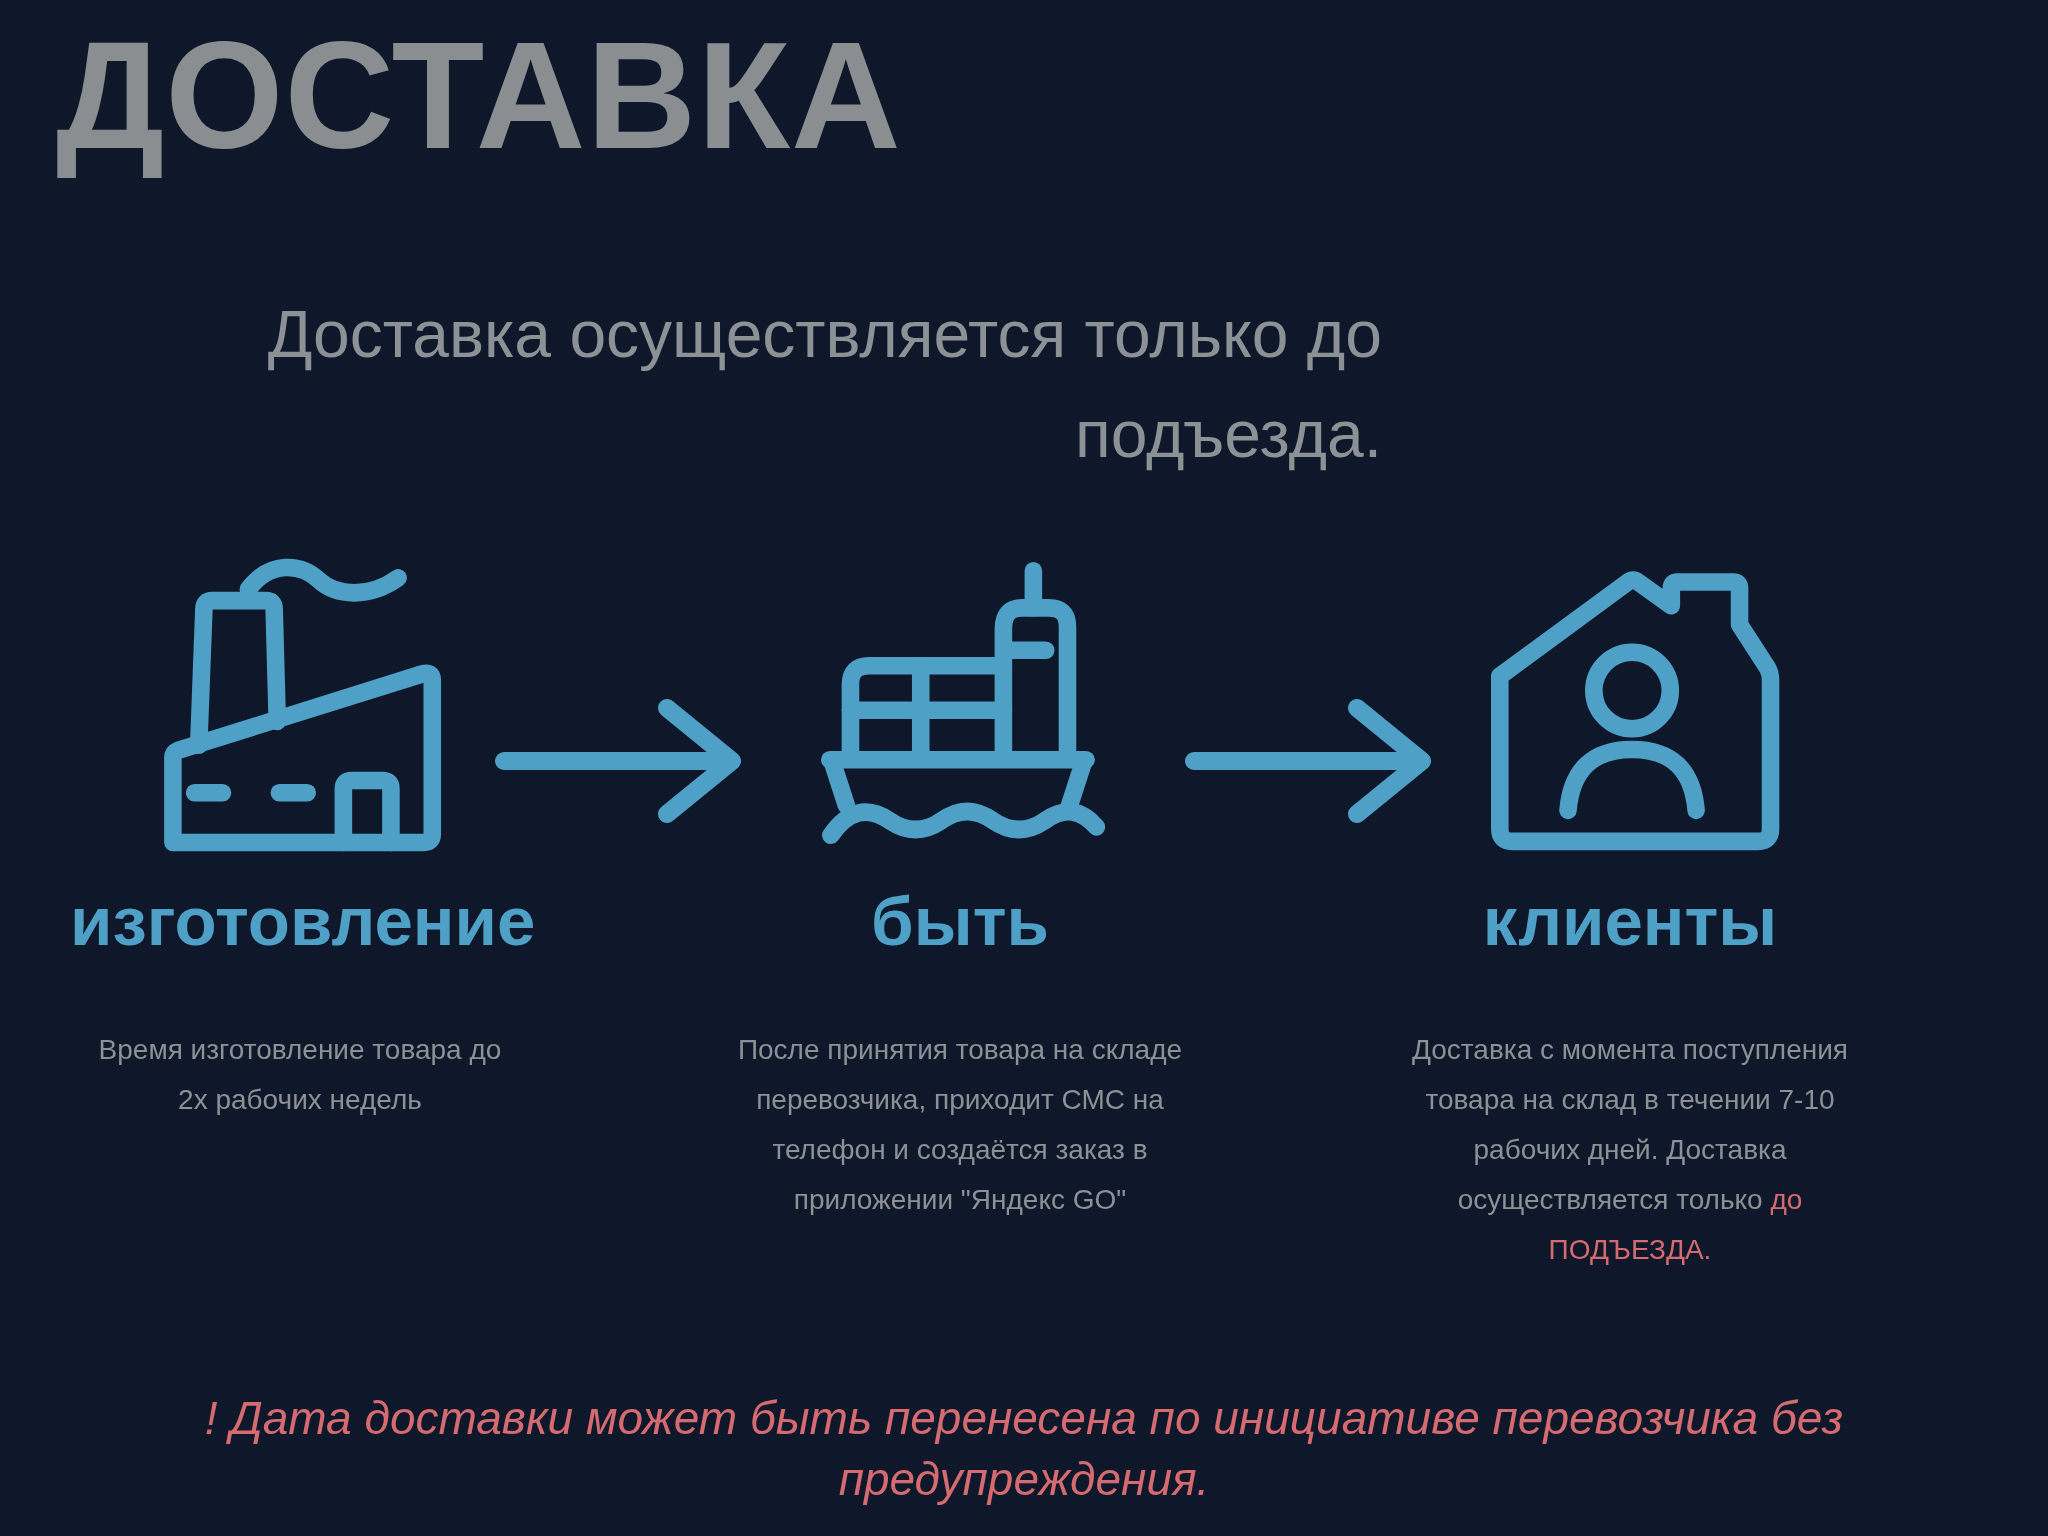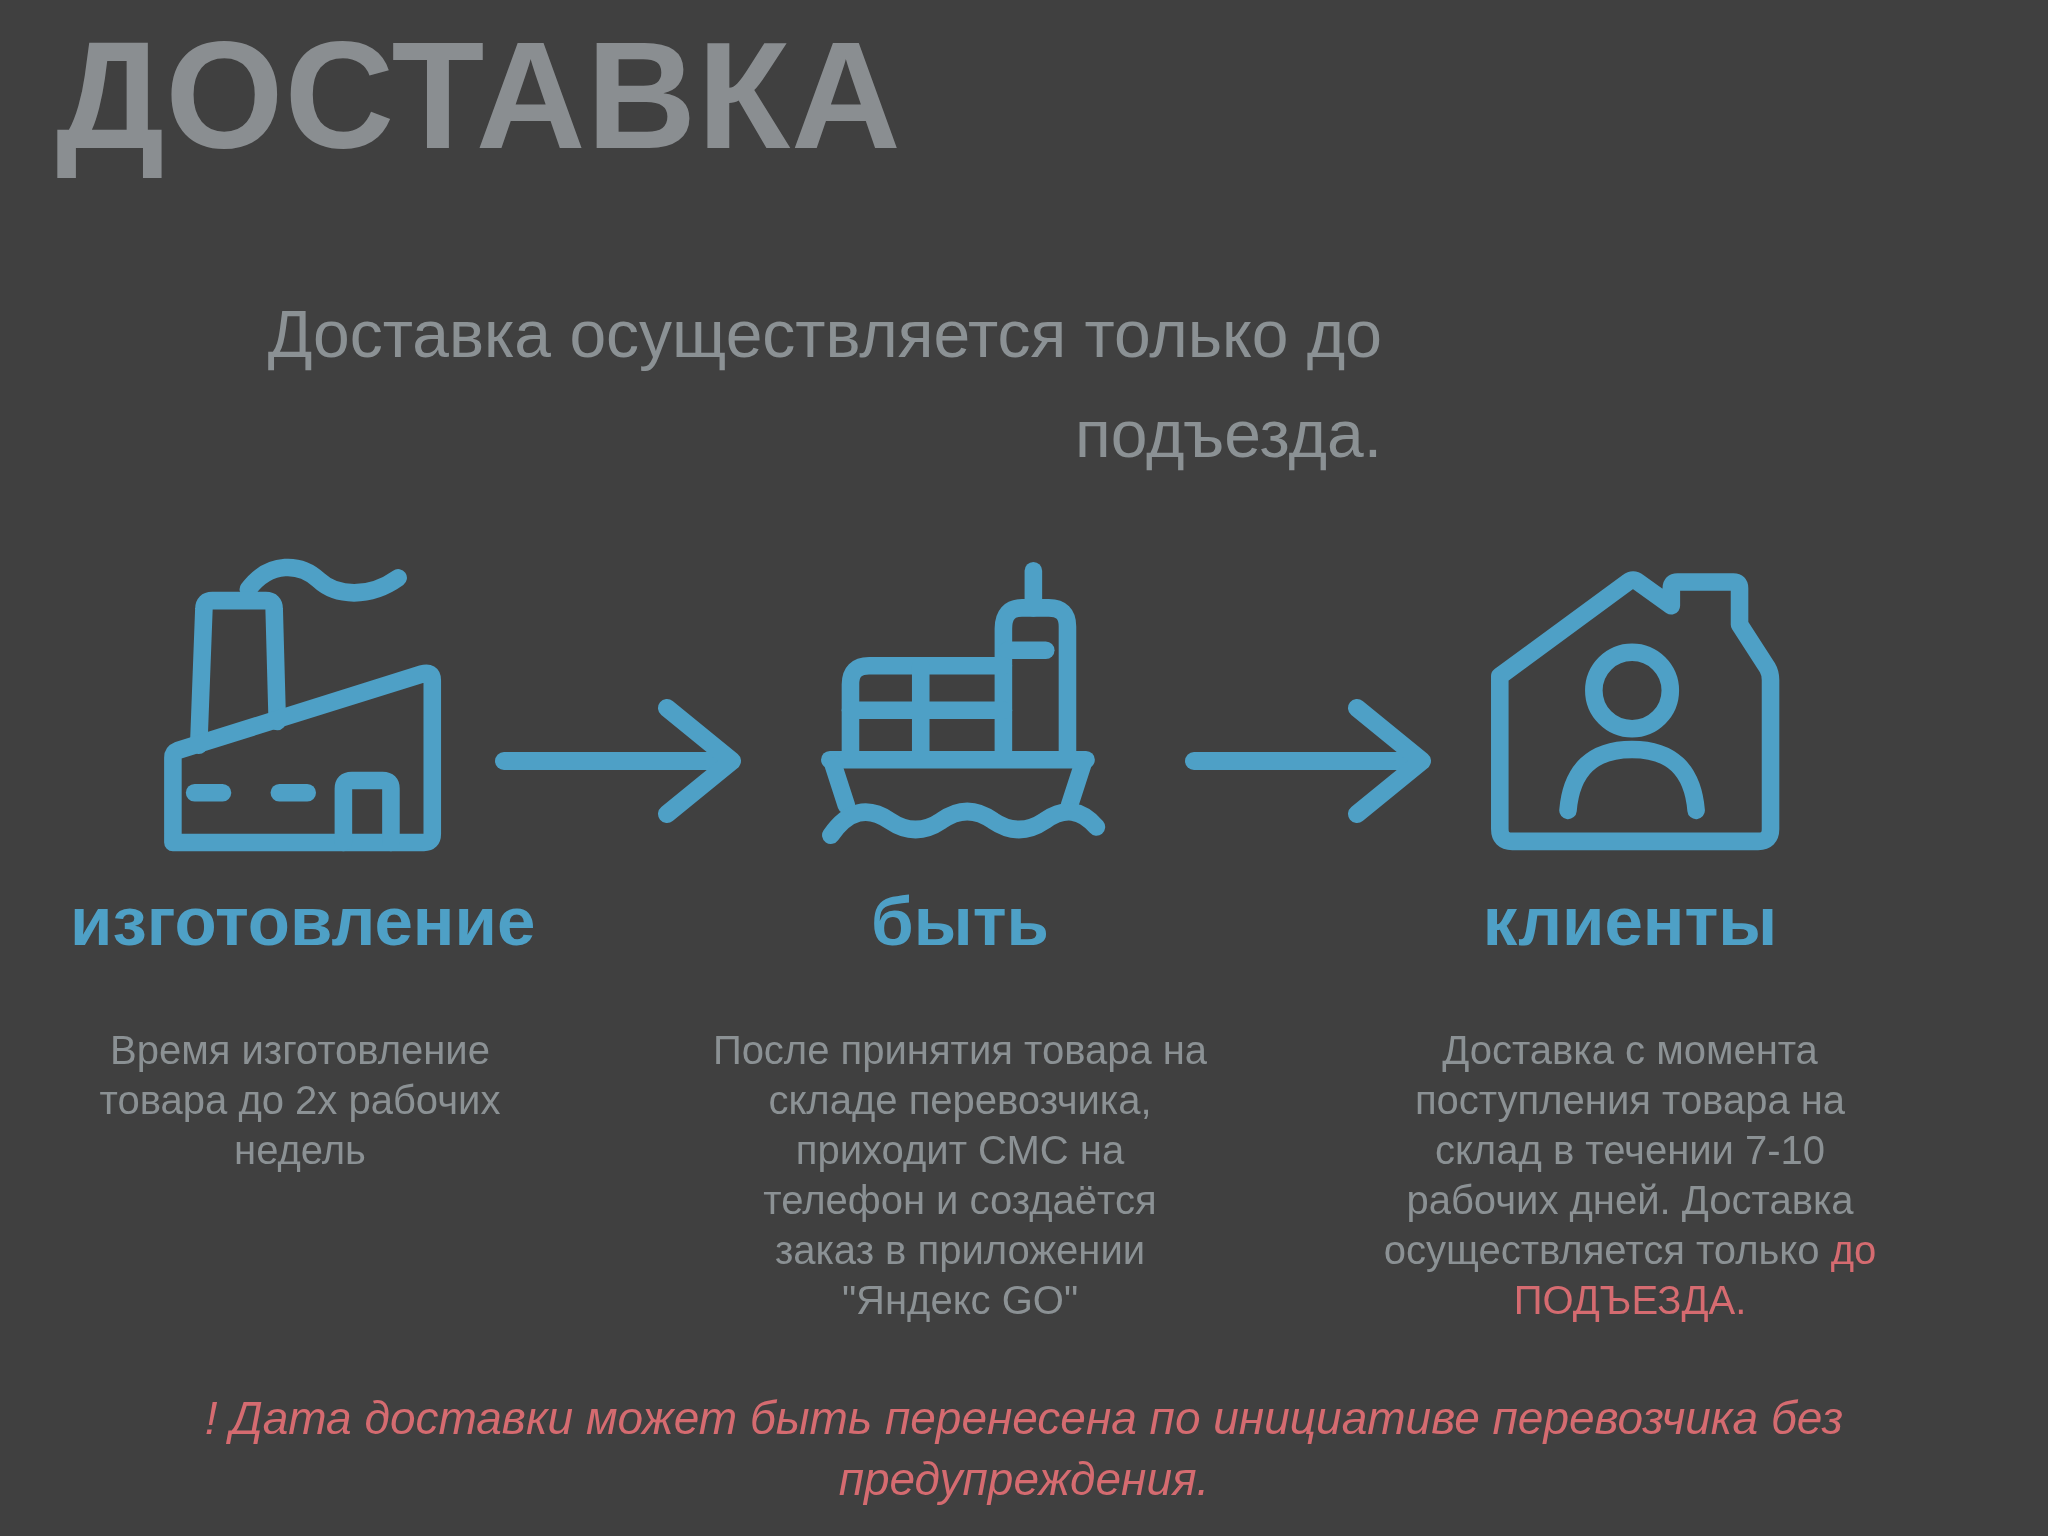--- a/index.html
+++ b/index.html
@@ -1,20 +1,20 @@
 <!DOCTYPE html>
 <html><head>
 <meta charset="utf-8">
 <style>
   html, body { margin: 0; padding: 0; background: #ffffff; }
   .page {
     position: relative;
     width: 2048px;
     height: 1536px;
-    background: #404040;
+    background: #0f172a;
     overflow: hidden;
     font-family: "Liberation Sans", sans-serif;
   }
   .title {
     position: absolute;
     left: 56px;
     top: 8px;
     font-size: 152px;
     font-weight: 800;
     letter-spacing: 1px;
@@ -45,21 +45,21 @@
     justify-content: center;
   }
   .step-label {
     margin-top: 22px;
     font-size: 69px;
     font-weight: 700;
     color: #4EA0C6;
   }
   .step-desc {
     margin: 64px auto 0 auto;
-    font-size: 40px;
+    font-size: 28px;
     line-height: 50px;
     color: #8B9194;
   }
   #step-1 .step-desc { width: 440px; }
   #step-2 .step-desc { width: 500px; }
   #step-3 .step-desc { width: 512px; }
   .red-text { color: #D56B70; }
   .arrow {
     position: absolute;
     top: 693px;

